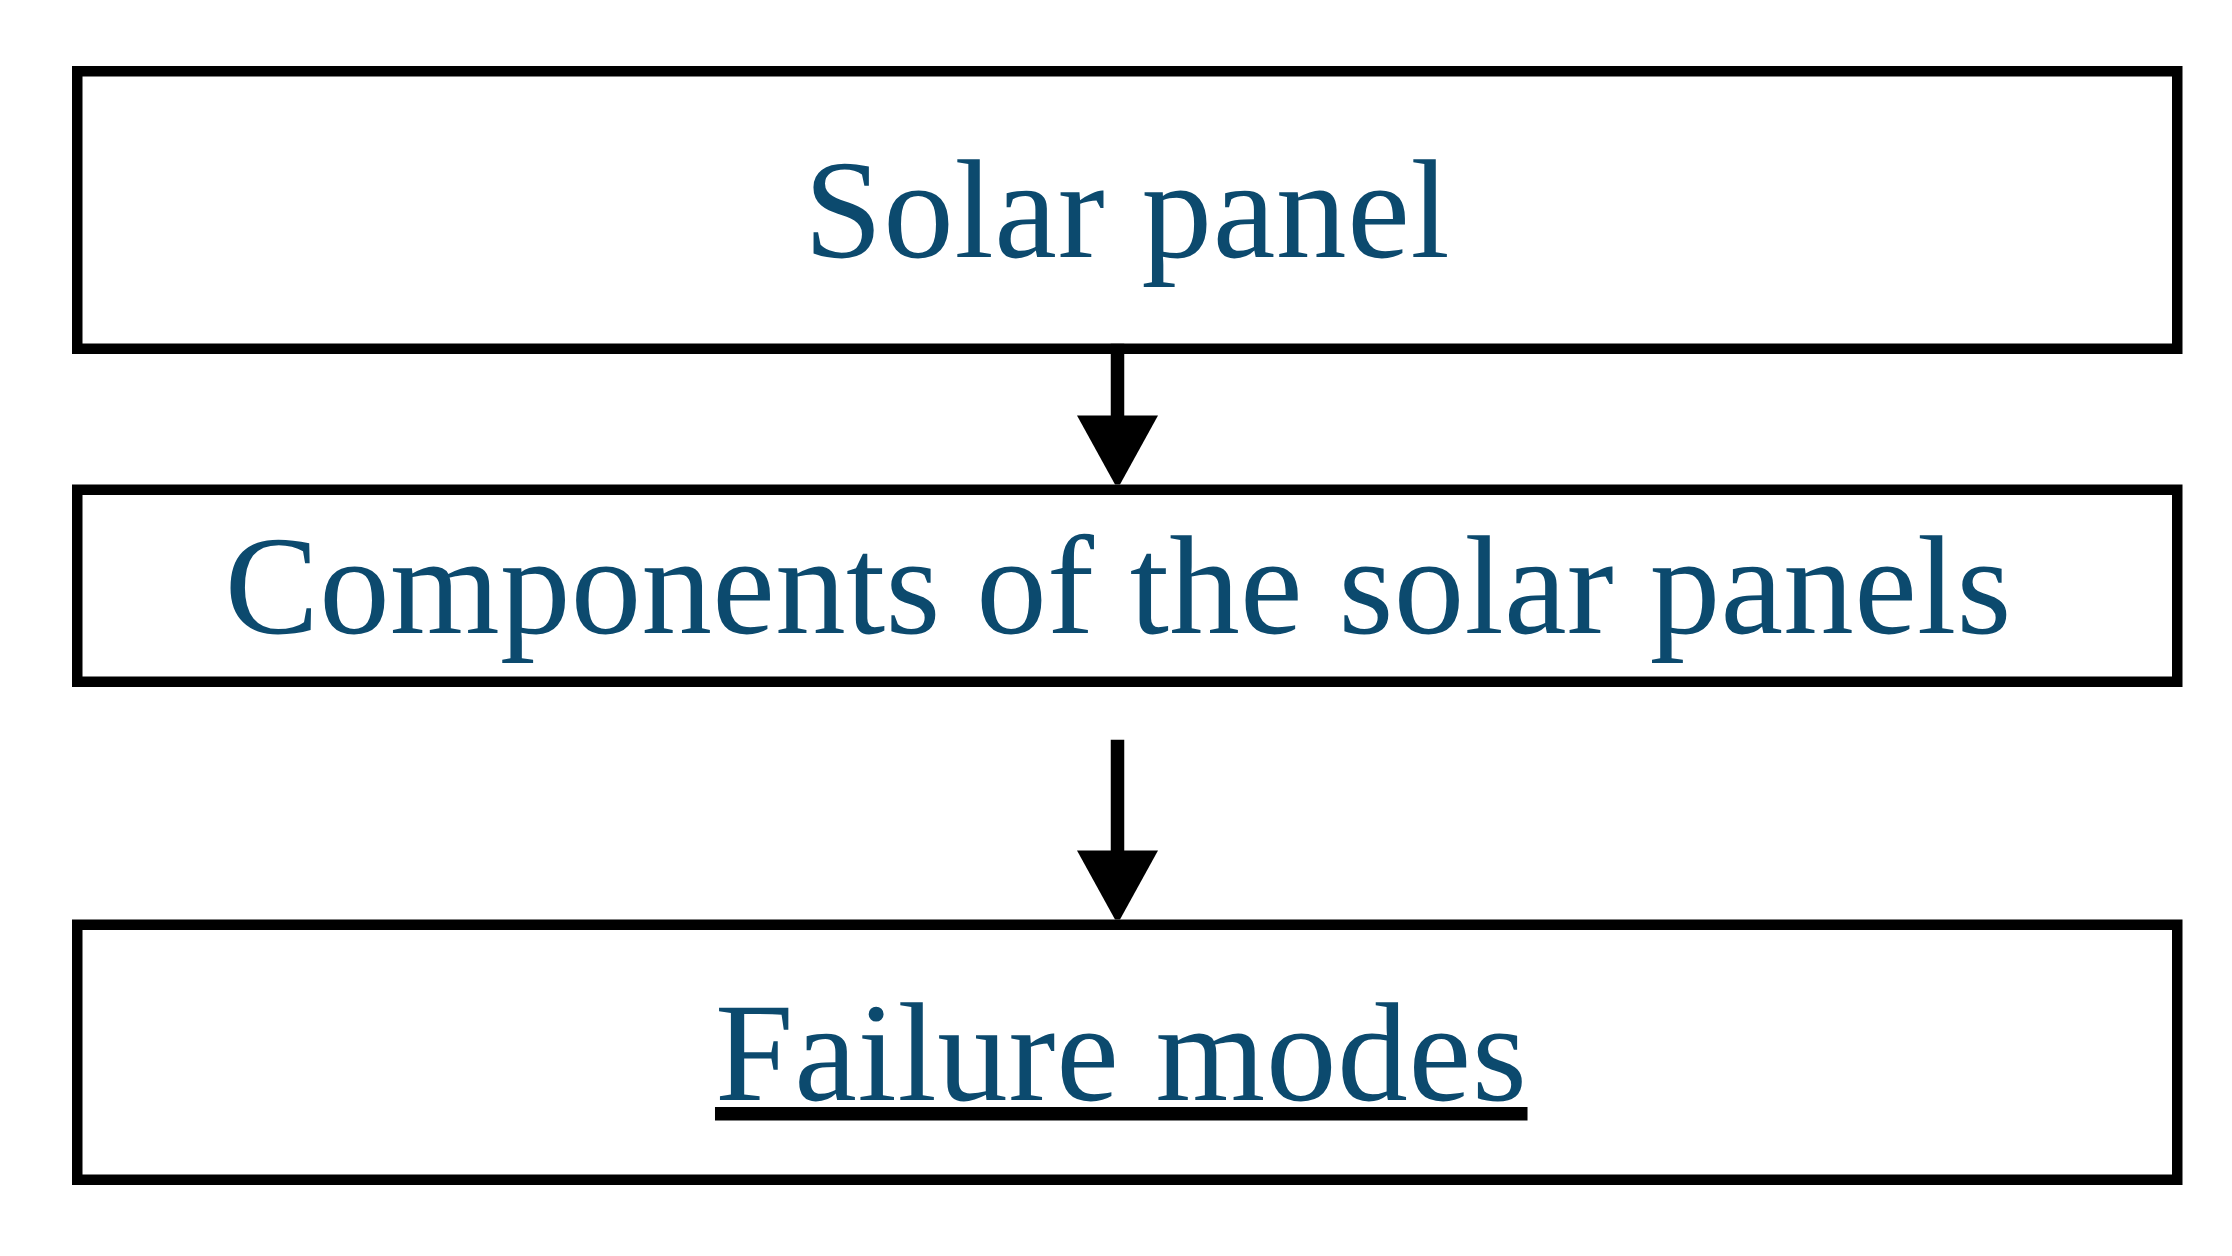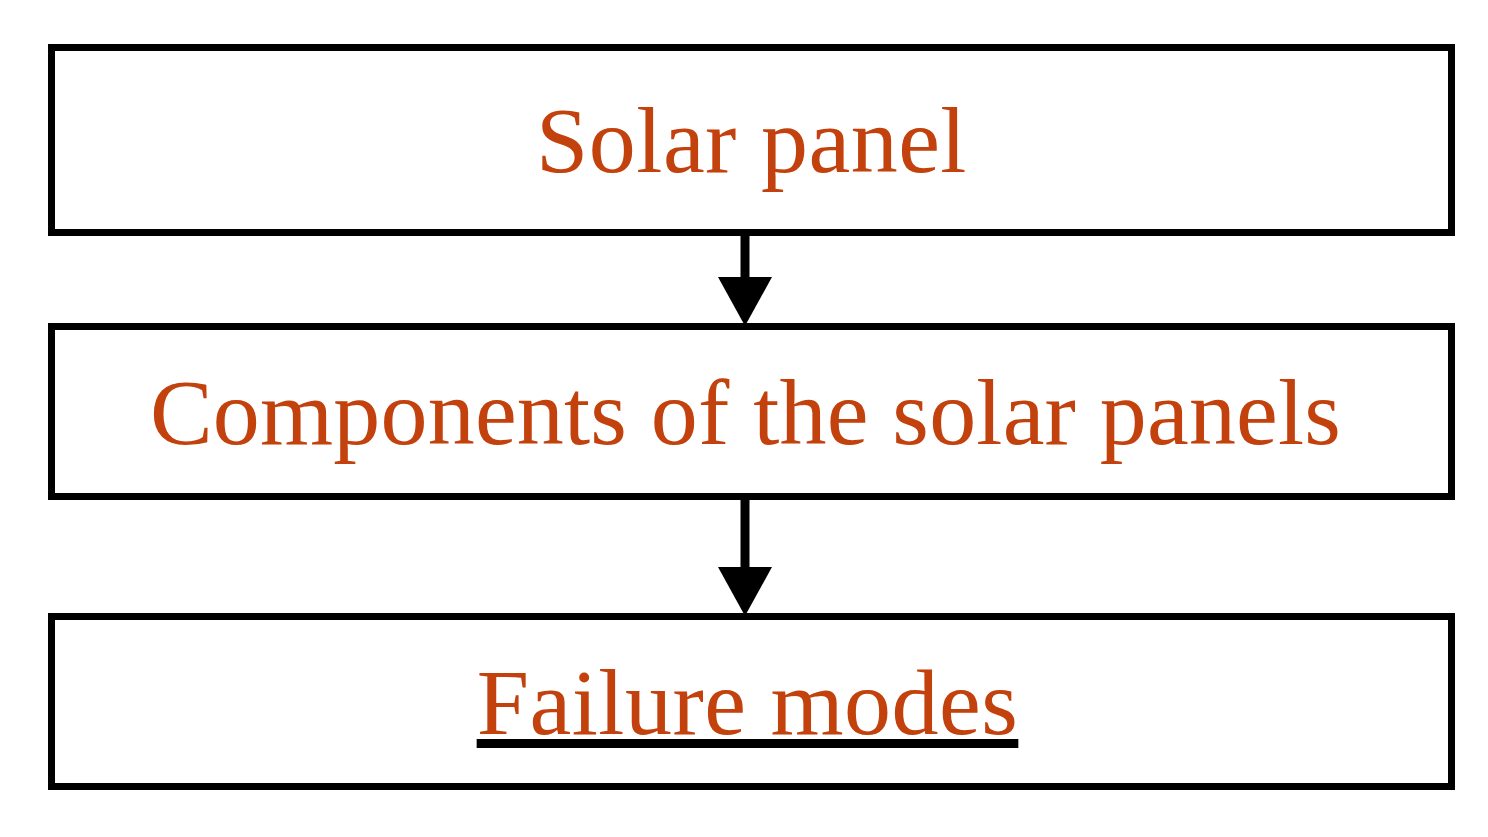--- a/index.html
+++ b/index.html
@@ -23,39 +23,39 @@
     left: 48px;
     width: 1407px;
     box-sizing: border-box;
     border: 7px solid #000000;
     background: #ffffff;
     display: flex;
     align-items: center;
     justify-content: center;
   }
   .node-label {
-    color: #c2410c;
+    color: #0c4a6e;
     font-family: "Liberation Serif", "DejaVu Serif", serif;
     font-weight: 400;
     line-height: 1;
     white-space: nowrap;
     text-align: center;
     display: block;
   }
   #node-1 {
     top: 44px;
     height: 192px;
   }
   #node-1 .node-label {
     font-size: 94px;
     letter-spacing: 0.5px;
   }
   #node-2 {
     top: 323px;
-    height: 177px;
+    height: 135px;
   }
   #node-2 .node-label {
     font-size: 94px;
     letter-spacing: 0.2px;
     transform: translateX(-6px);
   }
   #node-3 {
     top: 613px;
     height: 177px;
     text-decoration: underline;

